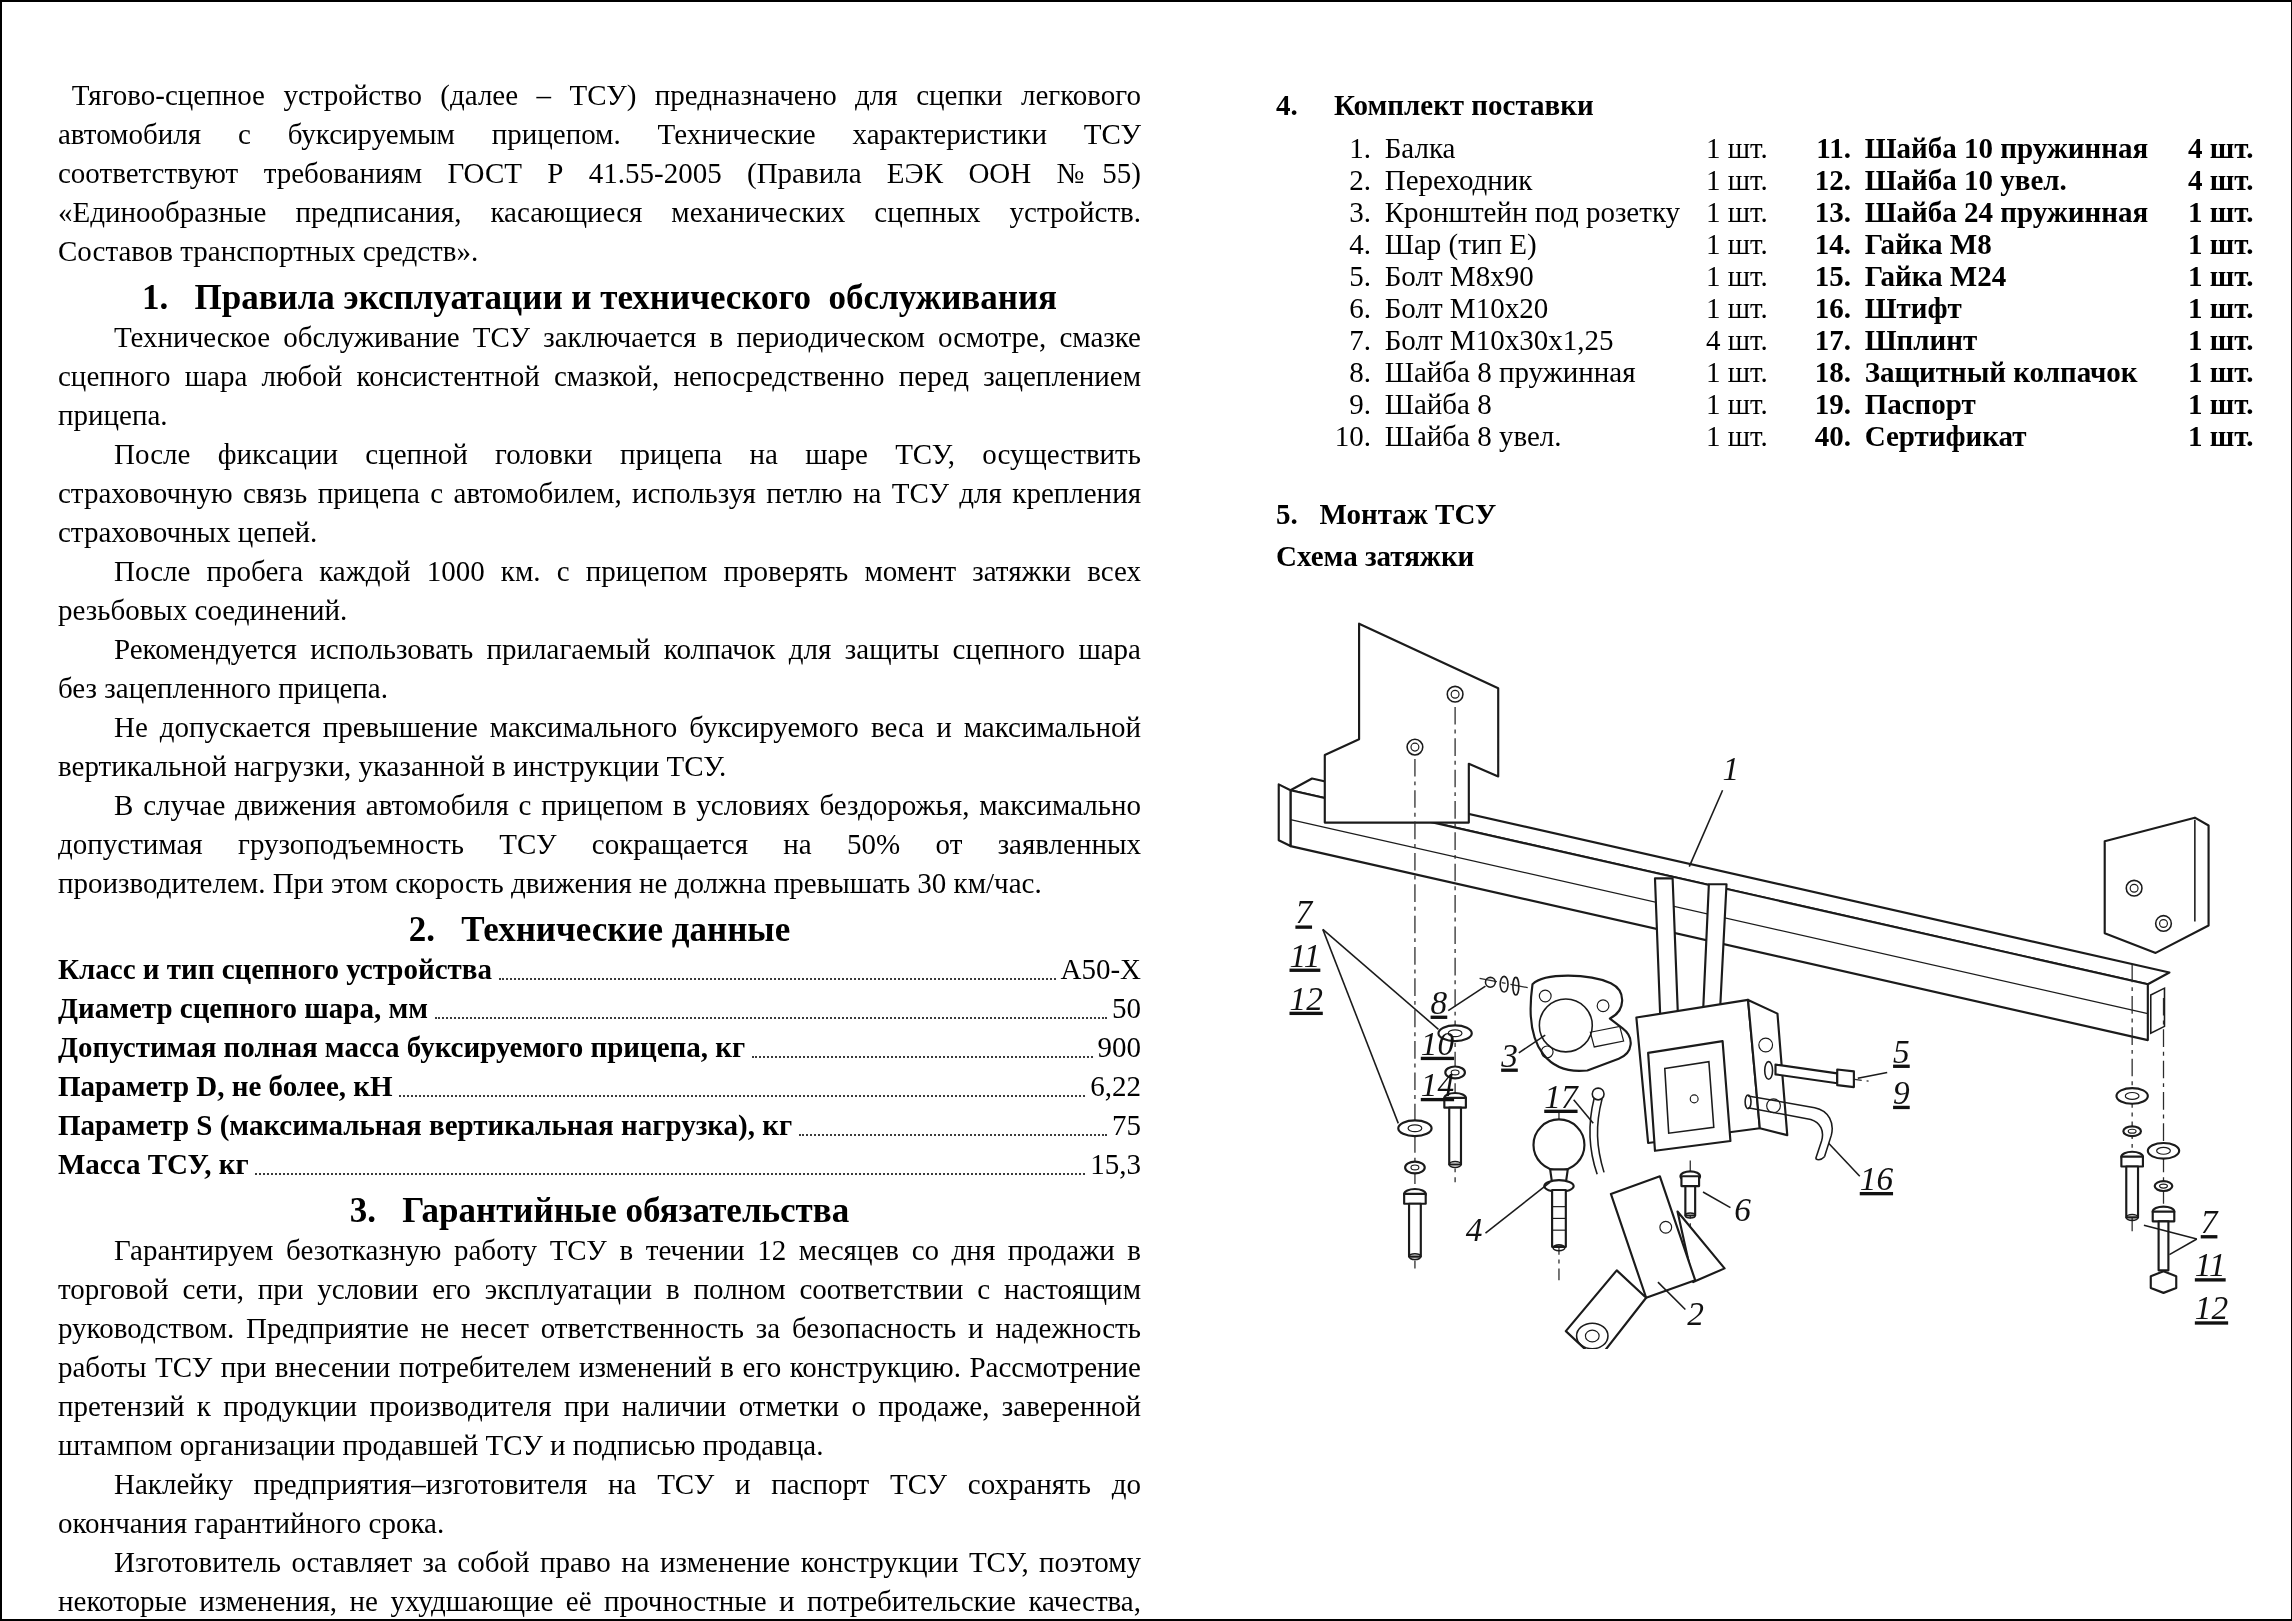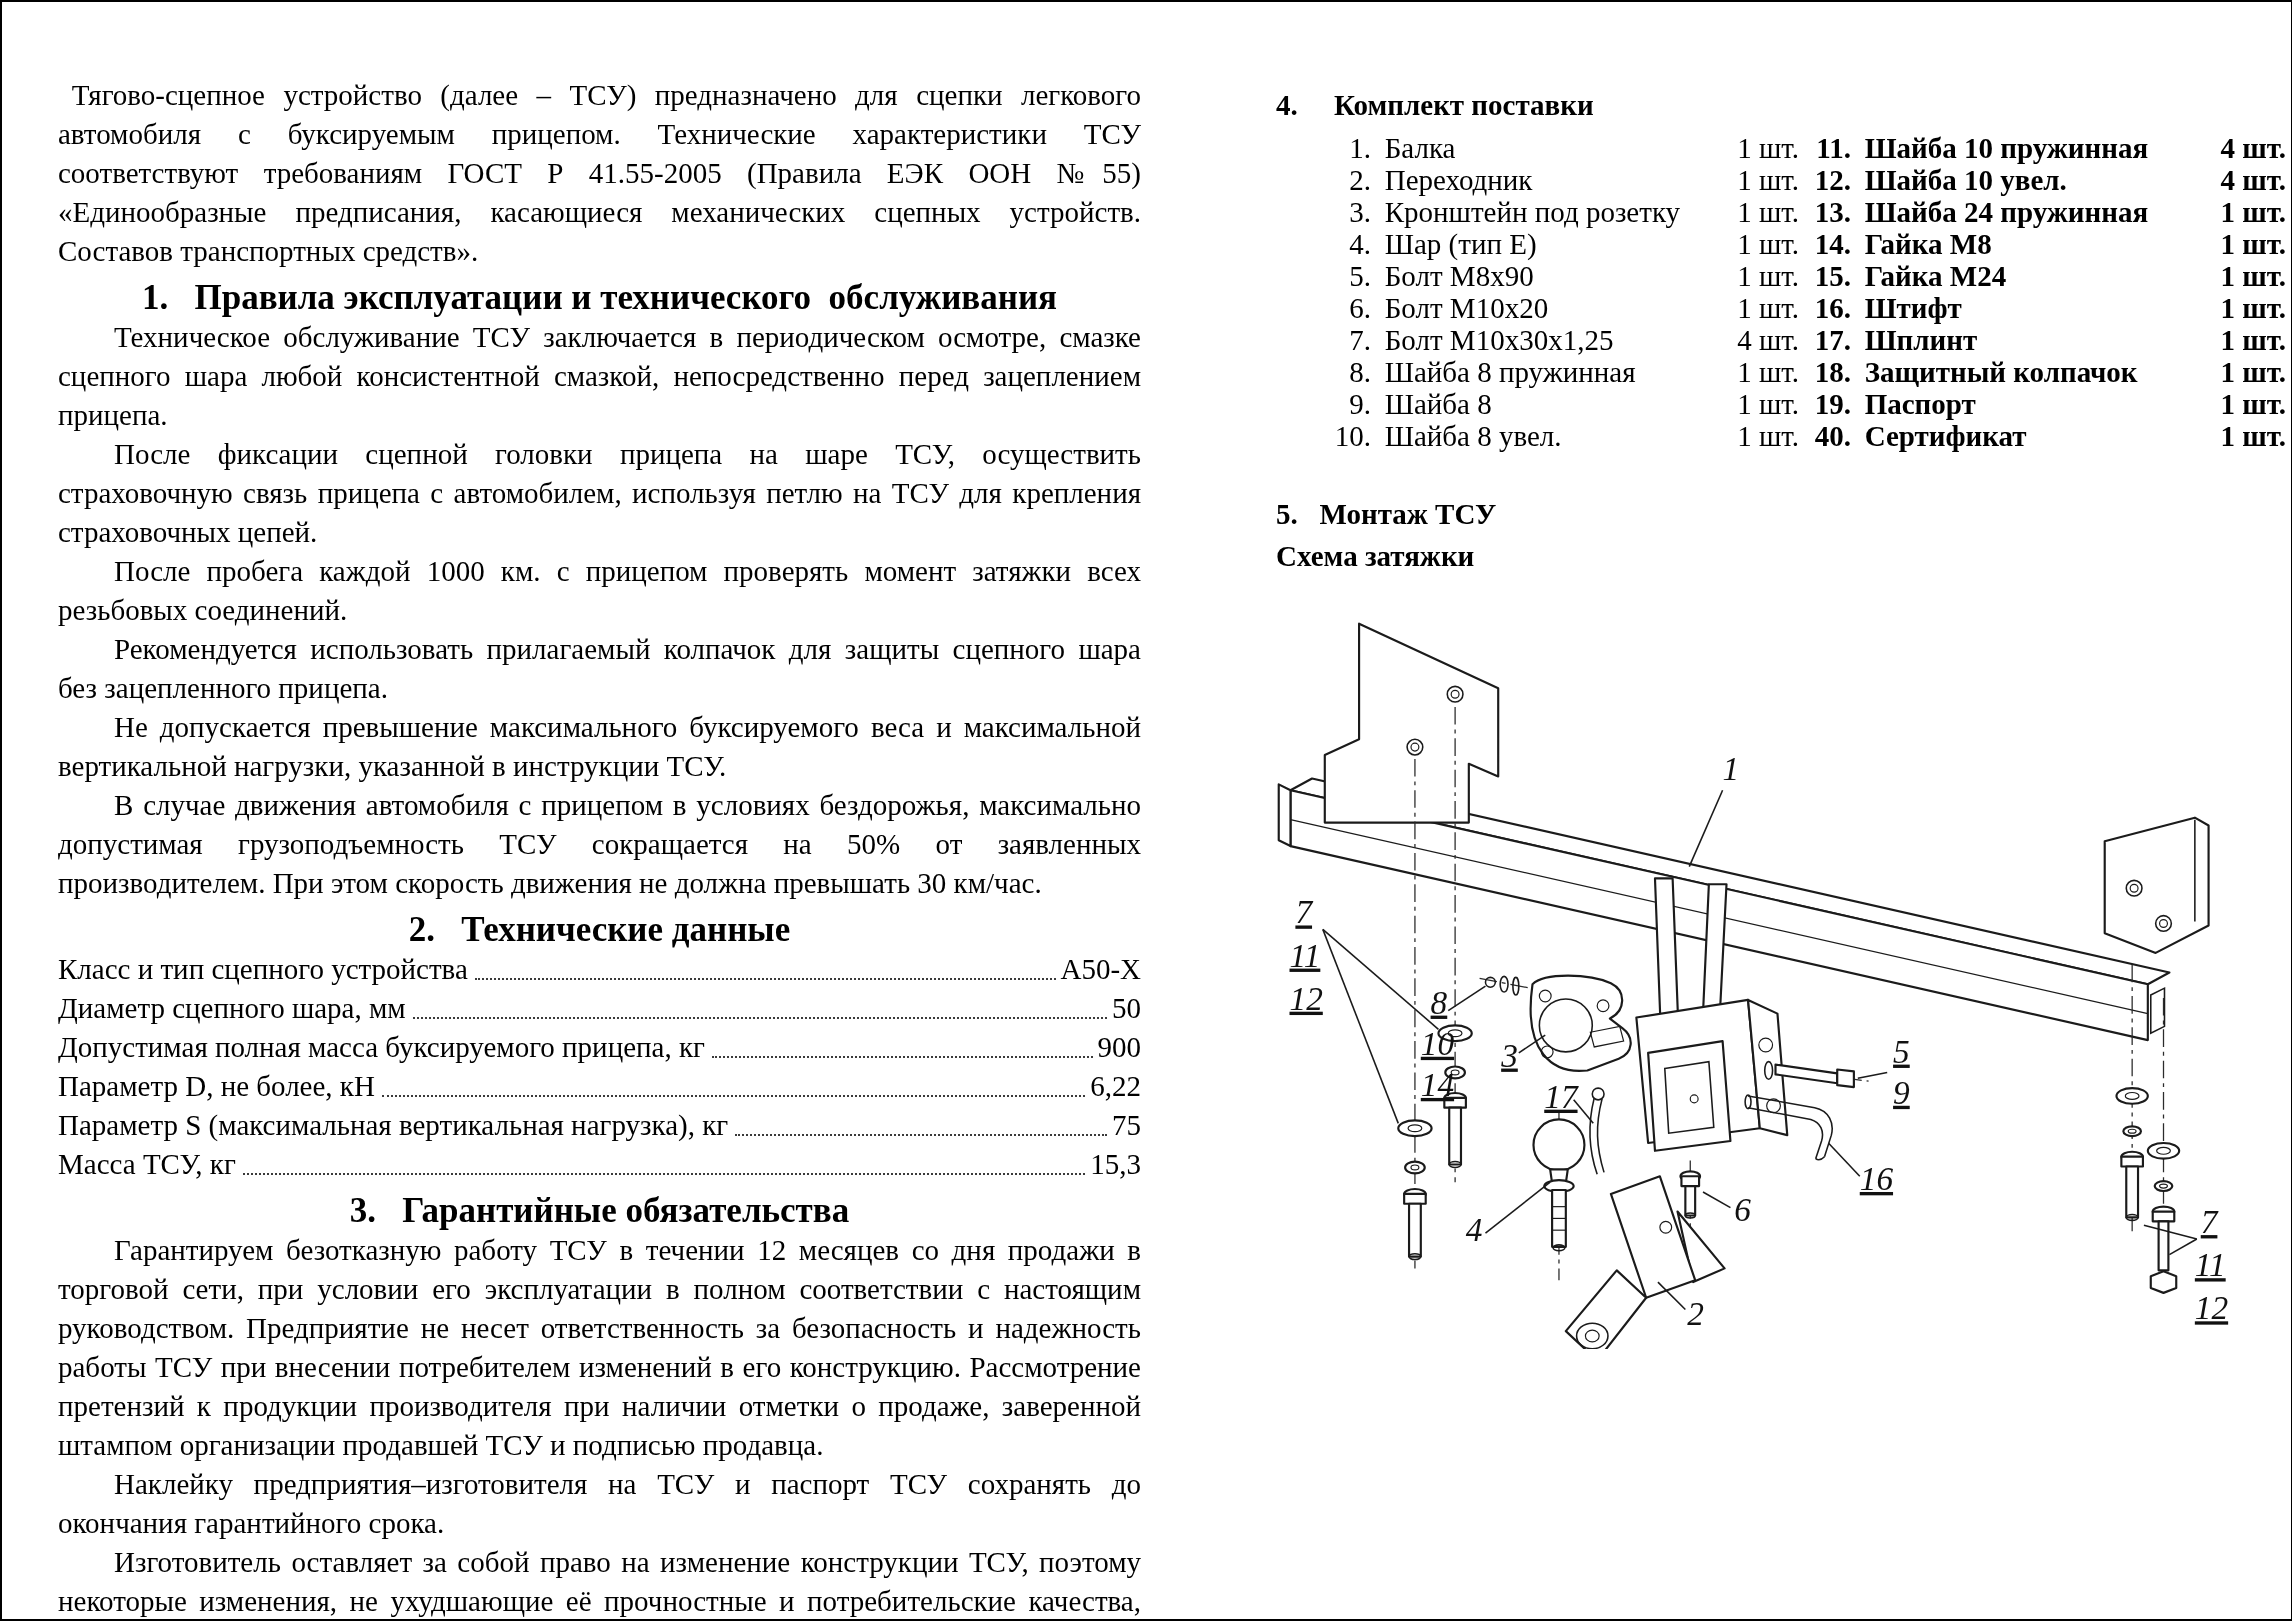--- a/index.html
+++ b/index.html
@@ -15,34 +15,34 @@
     position:absolute; left:56px; top:74px; width:1083px;
     font-size:29px; line-height:39px; text-align:justify;
   }
   .col-left p { margin:0; text-indent:56px; }
   .col-left p.intro { text-indent:13.7px; }
   .sec-h {
     font-weight:bold; text-align:center; font-size:35px; line-height:39px;
     margin:6.9px 0 1px 0;
   }
   .trow { display:flex; align-items:flex-end; line-height:39px; }
-  .trow .lbl { white-space:nowrap; text-indent:0; }
+  .trow .lbl { white-space:nowrap; text-indent:0;font-weight:bold; }
   .trow .dots { flex:1 1 auto; border-bottom:2.9px dotted #3a3a3a; margin:0 4.9px 8.8px 6.9px; min-width:19.6px; }
   .trow .val { white-space:nowrap; }
   
   .rc-h { position:absolute; left:1274px; width:1010px; text-align:left; font-weight:bold;
           font-size:29px; line-height:35px; }
   .parts { position:absolute; font-size:29px; line-height:32px; }
   .parts .prow { display:grid; column-gap:13.7px; }
   .parts-left  { left:1328px; top:130px; width:469px; }
   .parts-left  .prow { grid-template-columns:41px 1fr 93px; }
   .parts-right { left:1802px; top:130px; width:482px;font-weight:bold; }
   .parts-right .prow { grid-template-columns:47px 1fr 98px; }
   .pnum { text-align:right; }
-  .pqty { text-align:right; }
+  .pqty { text-align:left; }
   
   .diagram { position:absolute; left:1264px; top:592px; width:1019px; height:755px; }
   svg { display:block; }
   .part   { fill:#ffffff; stroke:#1b1b1b; stroke-width:2.2; stroke-linejoin:round; }
   .detail { fill:none; stroke:#1b1b1b; stroke-width:1.6; }
   .thin   { fill:none; stroke:#1b1b1b; stroke-width:1.2; }
   .cline  { fill:none; stroke:#2b2b2b; stroke-width:1.3; stroke-dasharray:18 5 4 5; }
   .leader { fill:none; stroke:#1b1b1b; stroke-width:1.6; }
   .callout { font-family:"Liberation Serif", serif; font-style:italic; font-size:34px; fill:#111; }
 </style>

